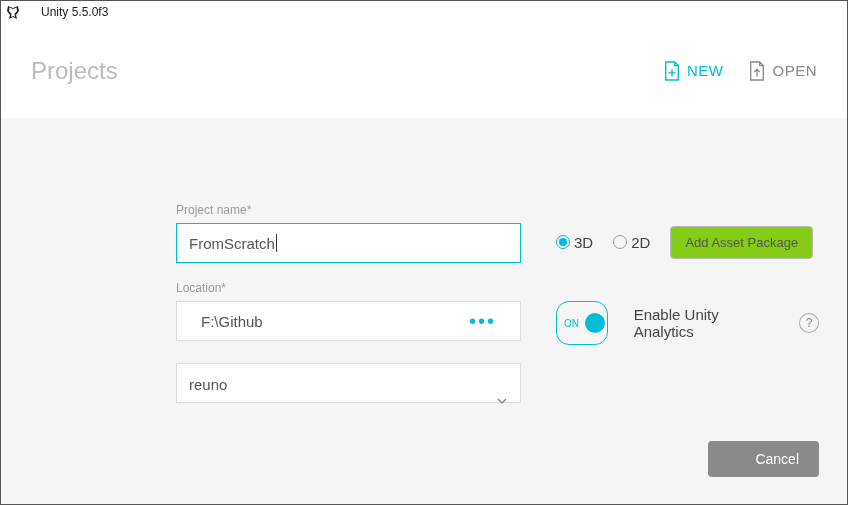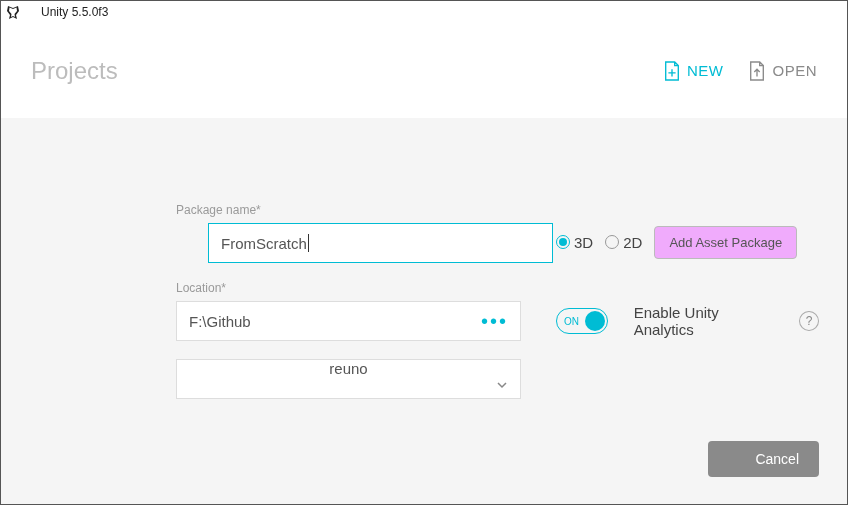--- a/index.html
+++ b/index.html
@@ -11,32 +11,32 @@
   .tab { cursor: pointer; }
   .header-right { margin-left: auto; display: flex; gap: 25px; align-items: center; }
   .hbtn { display: flex; align-items: center; gap: 6px; font-size: 15px; letter-spacing: 0.5px; cursor: pointer; color: #8a8a8a; }
   .hbtn.active { color: #00bcd4; }
   .hbtn svg { width: 18px; height: 22px; }
   .main { background: #f5f5f5; height: 387px; padding: 85px 28px 0 175px; position: relative; }
   .formrow { display: flex; gap: 35px; margin-bottom: 18px; }
   .leftcol { width: 345px; }
   .label { font-size: 12px; color: #9a9a9a; margin-bottom: 6px; }
   .tinput { width: 345px; height: 40px; border: 1px solid #00bcd4; background: #fff; padding: 0 12px; font-size: 15px; color: #555; outline: none; }
-  .locbox { width: 345px; height: 40px; border: 1px solid #ddd; background: #fff; display: flex; align-items: center; padding: 0 12px; font-size: 15px; color: #555; }
+  .locbox { width: 345px; height: 40px; border: 1px solid #ddd; background: #fff; display: flex; align-items: center; padding: 0 24px; font-size: 15px; color: #555; }
   .locdots { margin-left: auto; color: #00bcd4; font-size: 20px; letter-spacing: 2px; cursor: pointer; }
-  .selbox { width: 345px; height: 40px; border: 1px solid #ddd; background: #fff; display: flex; align-items: center; padding: 0 12px; font-size: 15px; color: #555; cursor: pointer; flex-direction: column; }
+  .selbox { width: 345px; height: 40px; border: 1px solid #ddd; background: #fff; display: flex; padding: 12px 12px; font-size: 15px; color: #555; cursor: pointer; flex-direction: column; }
   .chev { margin-left: auto; color: #888; }
-  .rightcol { display: flex; align-items: center; gap: 12px; margin-top: 18px; }
+  .rightcol { display: flex; align-items: center; gap: 20px; margin-top: 18px; }
   .radio { display: inline-flex; align-items: center; gap: 4px; font-size: 15px; color: #444; cursor: pointer; }
   .rdot { width: 14px; height: 14px; border: 1px solid #999; border-radius: 50%; display: inline-flex; align-items: center; justify-content: center; }
   .rdot.sel { border-color: #00bcd4; }
   .rdot.sel::after { content: ""; width: 8px; height: 8px; background: #00bcd4; border-radius: 50%; }
-  .assetbtn { border: 1px solid #bbb; background: #f0abfc; border-radius: 4px; padding: 8px 14px; font-size: 13px; color: #555; cursor: pointer; }
+  .assetbtn { border: 1px solid #bbb; background: #84cc16; border-radius: 4px; padding: 8px 14px; font-size: 13px; color: #555; cursor: pointer; }
   .rightcol2 { display: flex; align-items: center; gap: 18px; margin-top: 20px; }
-  .toggle { width: 52px; height: 26px; border: 1px solid #00bcd4; border-radius: 13px; position: relative; cursor: pointer; display: flex; align-items: center; }
+  .toggle { width: 52px; height: 44px; border: 1px solid #00bcd4; border-radius: 13px; position: relative; cursor: pointer; display: flex; align-items: center; }
   .toggle .knob { width: 20px; height: 20px; background: #00bcd4; border-radius: 50%; position: absolute; right: 2px; }
   .toggle .tlbl { font-size: 10px; color: #00bcd4; margin-left: 7px; font-weight: 500; }
   .anlabel { font-size: 15px; color: #444; margin-left: 8px; }
   .help { width: 20px; height: 20px; border: 1px solid #aaa; border-radius: 50%; display: inline-flex; align-items: center; justify-content: center; font-size: 12px; color: #888; cursor: pointer; }
   .footer { position: absolute; right: 28px; bottom: 28px; display: flex; gap: 12px; }
   .btn { border: none; border-radius: 4px; padding: 10px 20px; font-size: 14px; cursor: pointer; }
   .btn.cancel { background: #8a8a8a; color: #fff; padding-left: 47px; }
   .btn.create { background: #00bcd4; color: #fff; }
   .cursor { display: inline-block; width: 1px; height: 18px; background: #333; vertical-align: middle; margin-left: 1px; }
 </style>
@@ -71,22 +71,22 @@
         </svg>
       <span>OPEN</span>
     </div>
   </div>
 </div>
 
 <div class="main">
 
   <div class="formrow">
     <div class="leftcol">
-      <div class="label">Package name*</div>
-      <div class="tinput" style="display:flex;align-items:center;margin-left:32px;">
+      <div class="label">Project name*</div>
+      <div class="tinput" style="display:flex;align-items:center;">
         <span>FromScratch</span>
           <span class="cursor"></span>
       </div>
     </div>
     <div class="rightcol">
       <span class="radio">
           <span class="rdot sel"></span>
           <span>3D</span>
         </span>
       <span class="radio">

